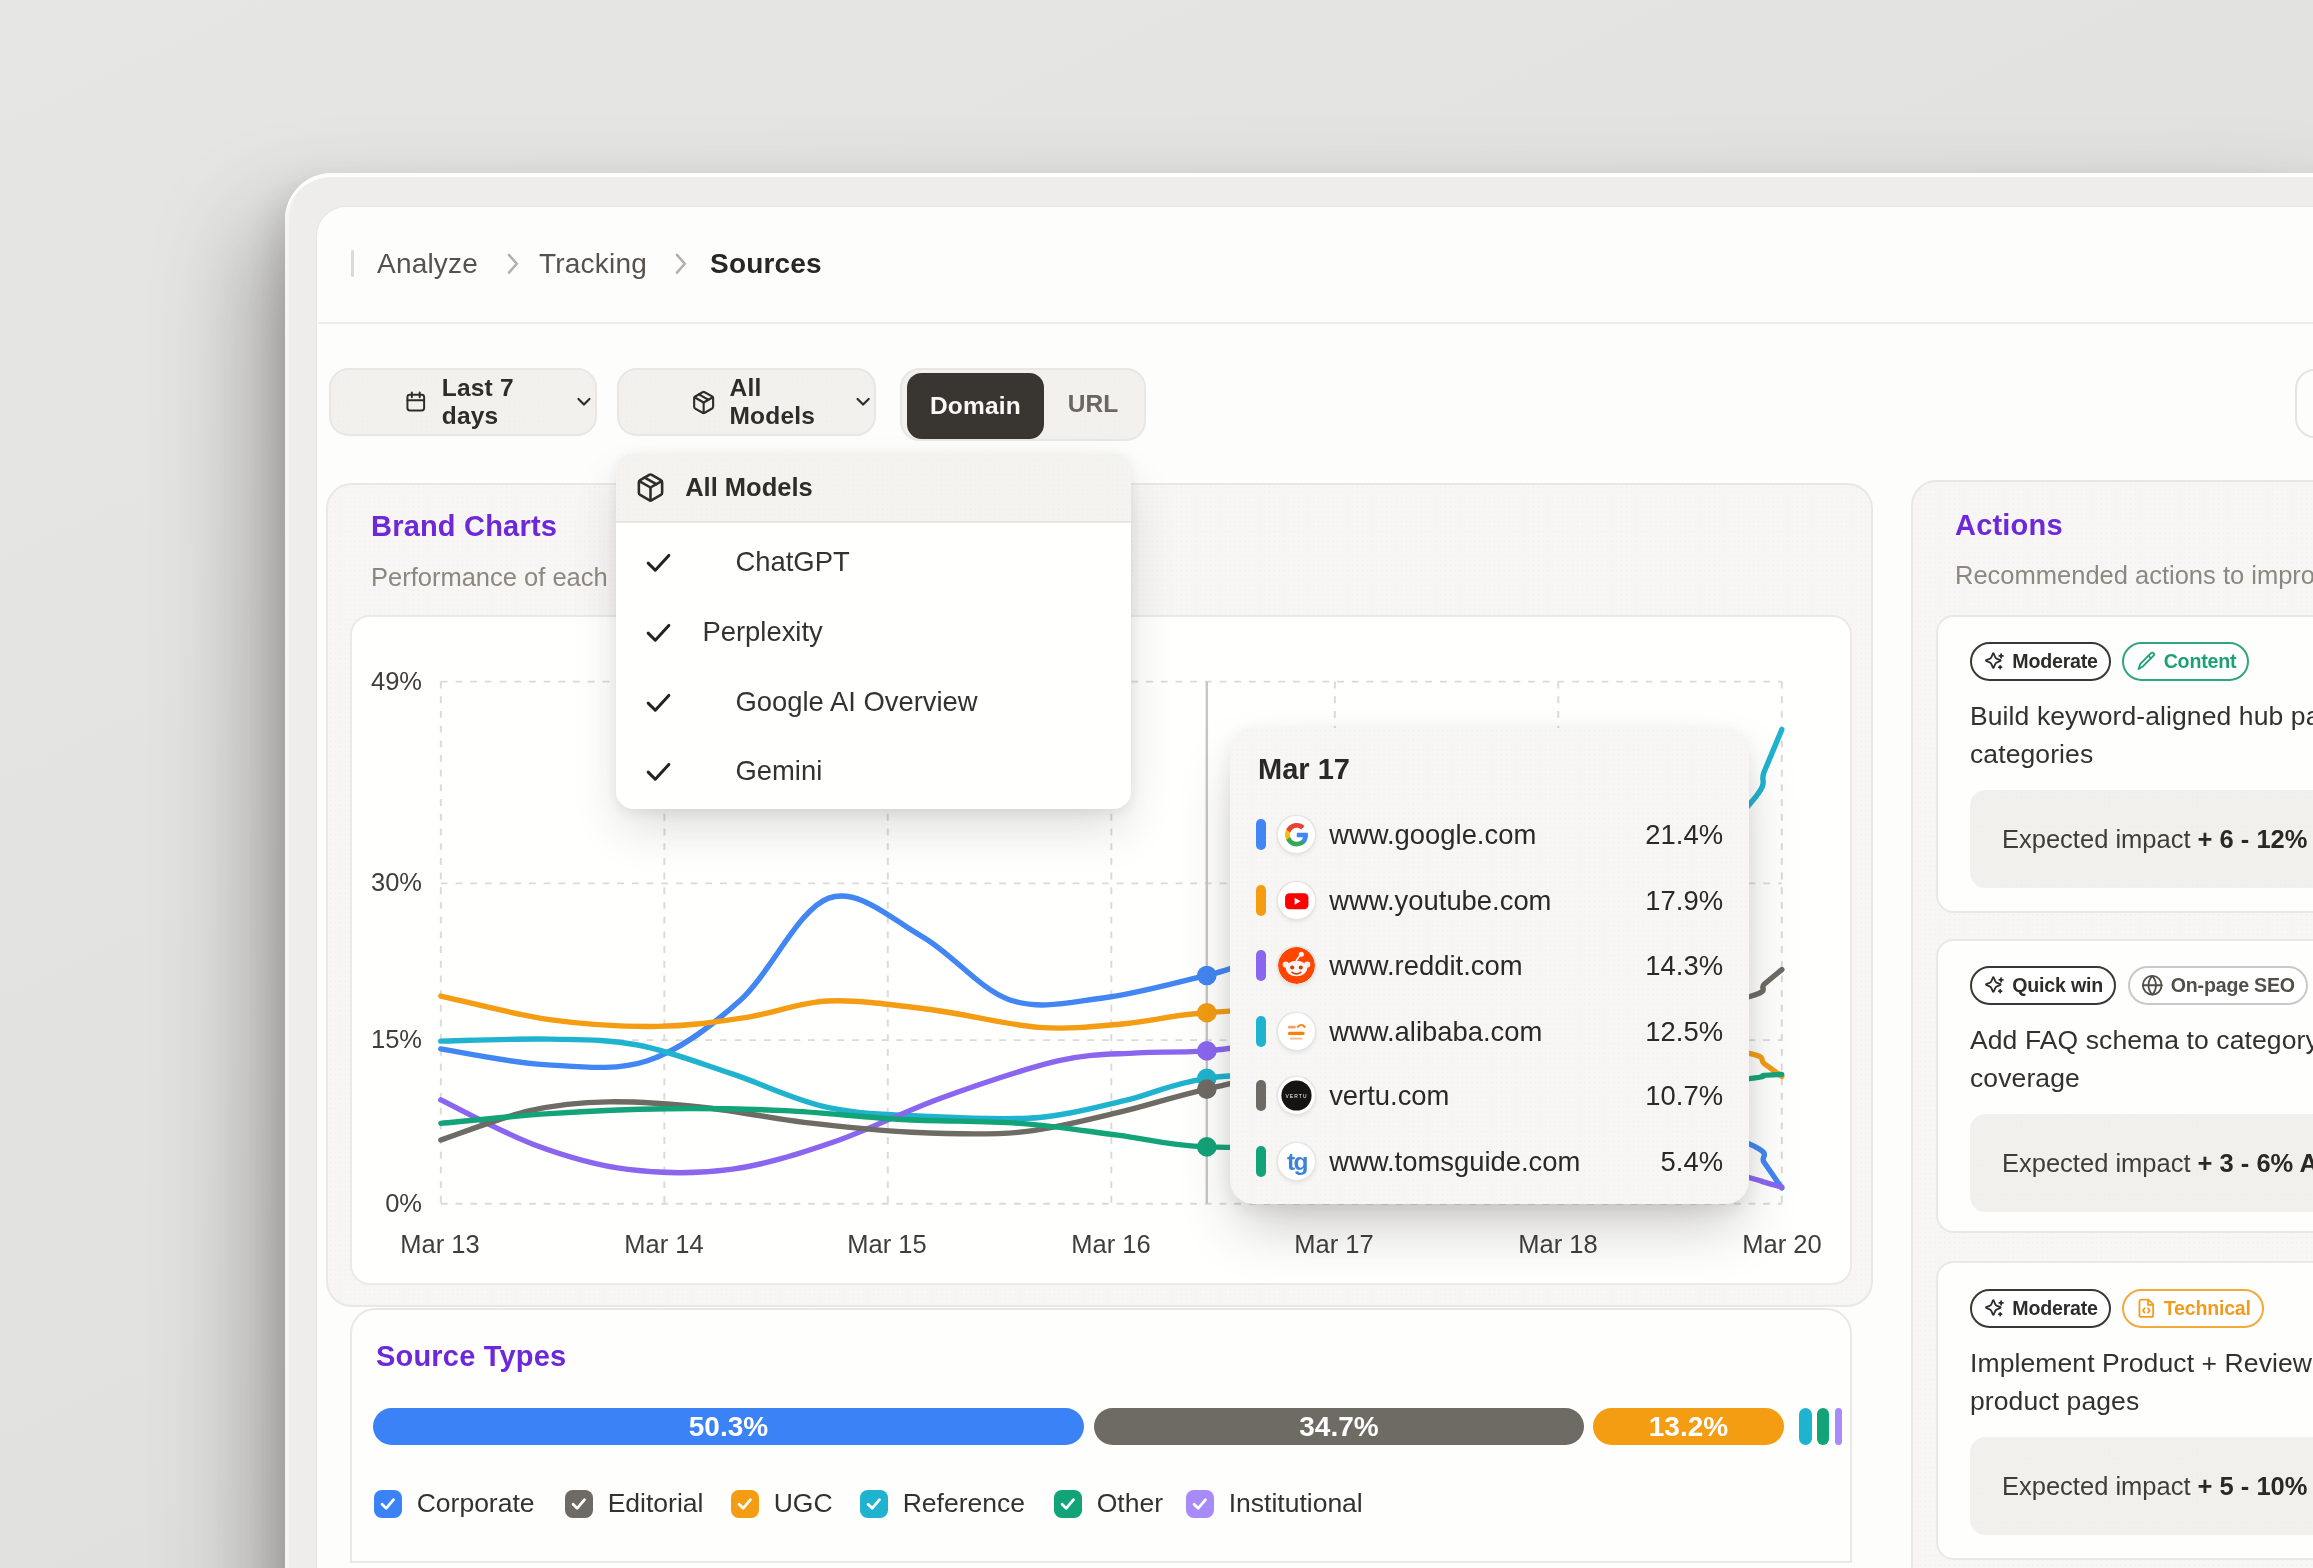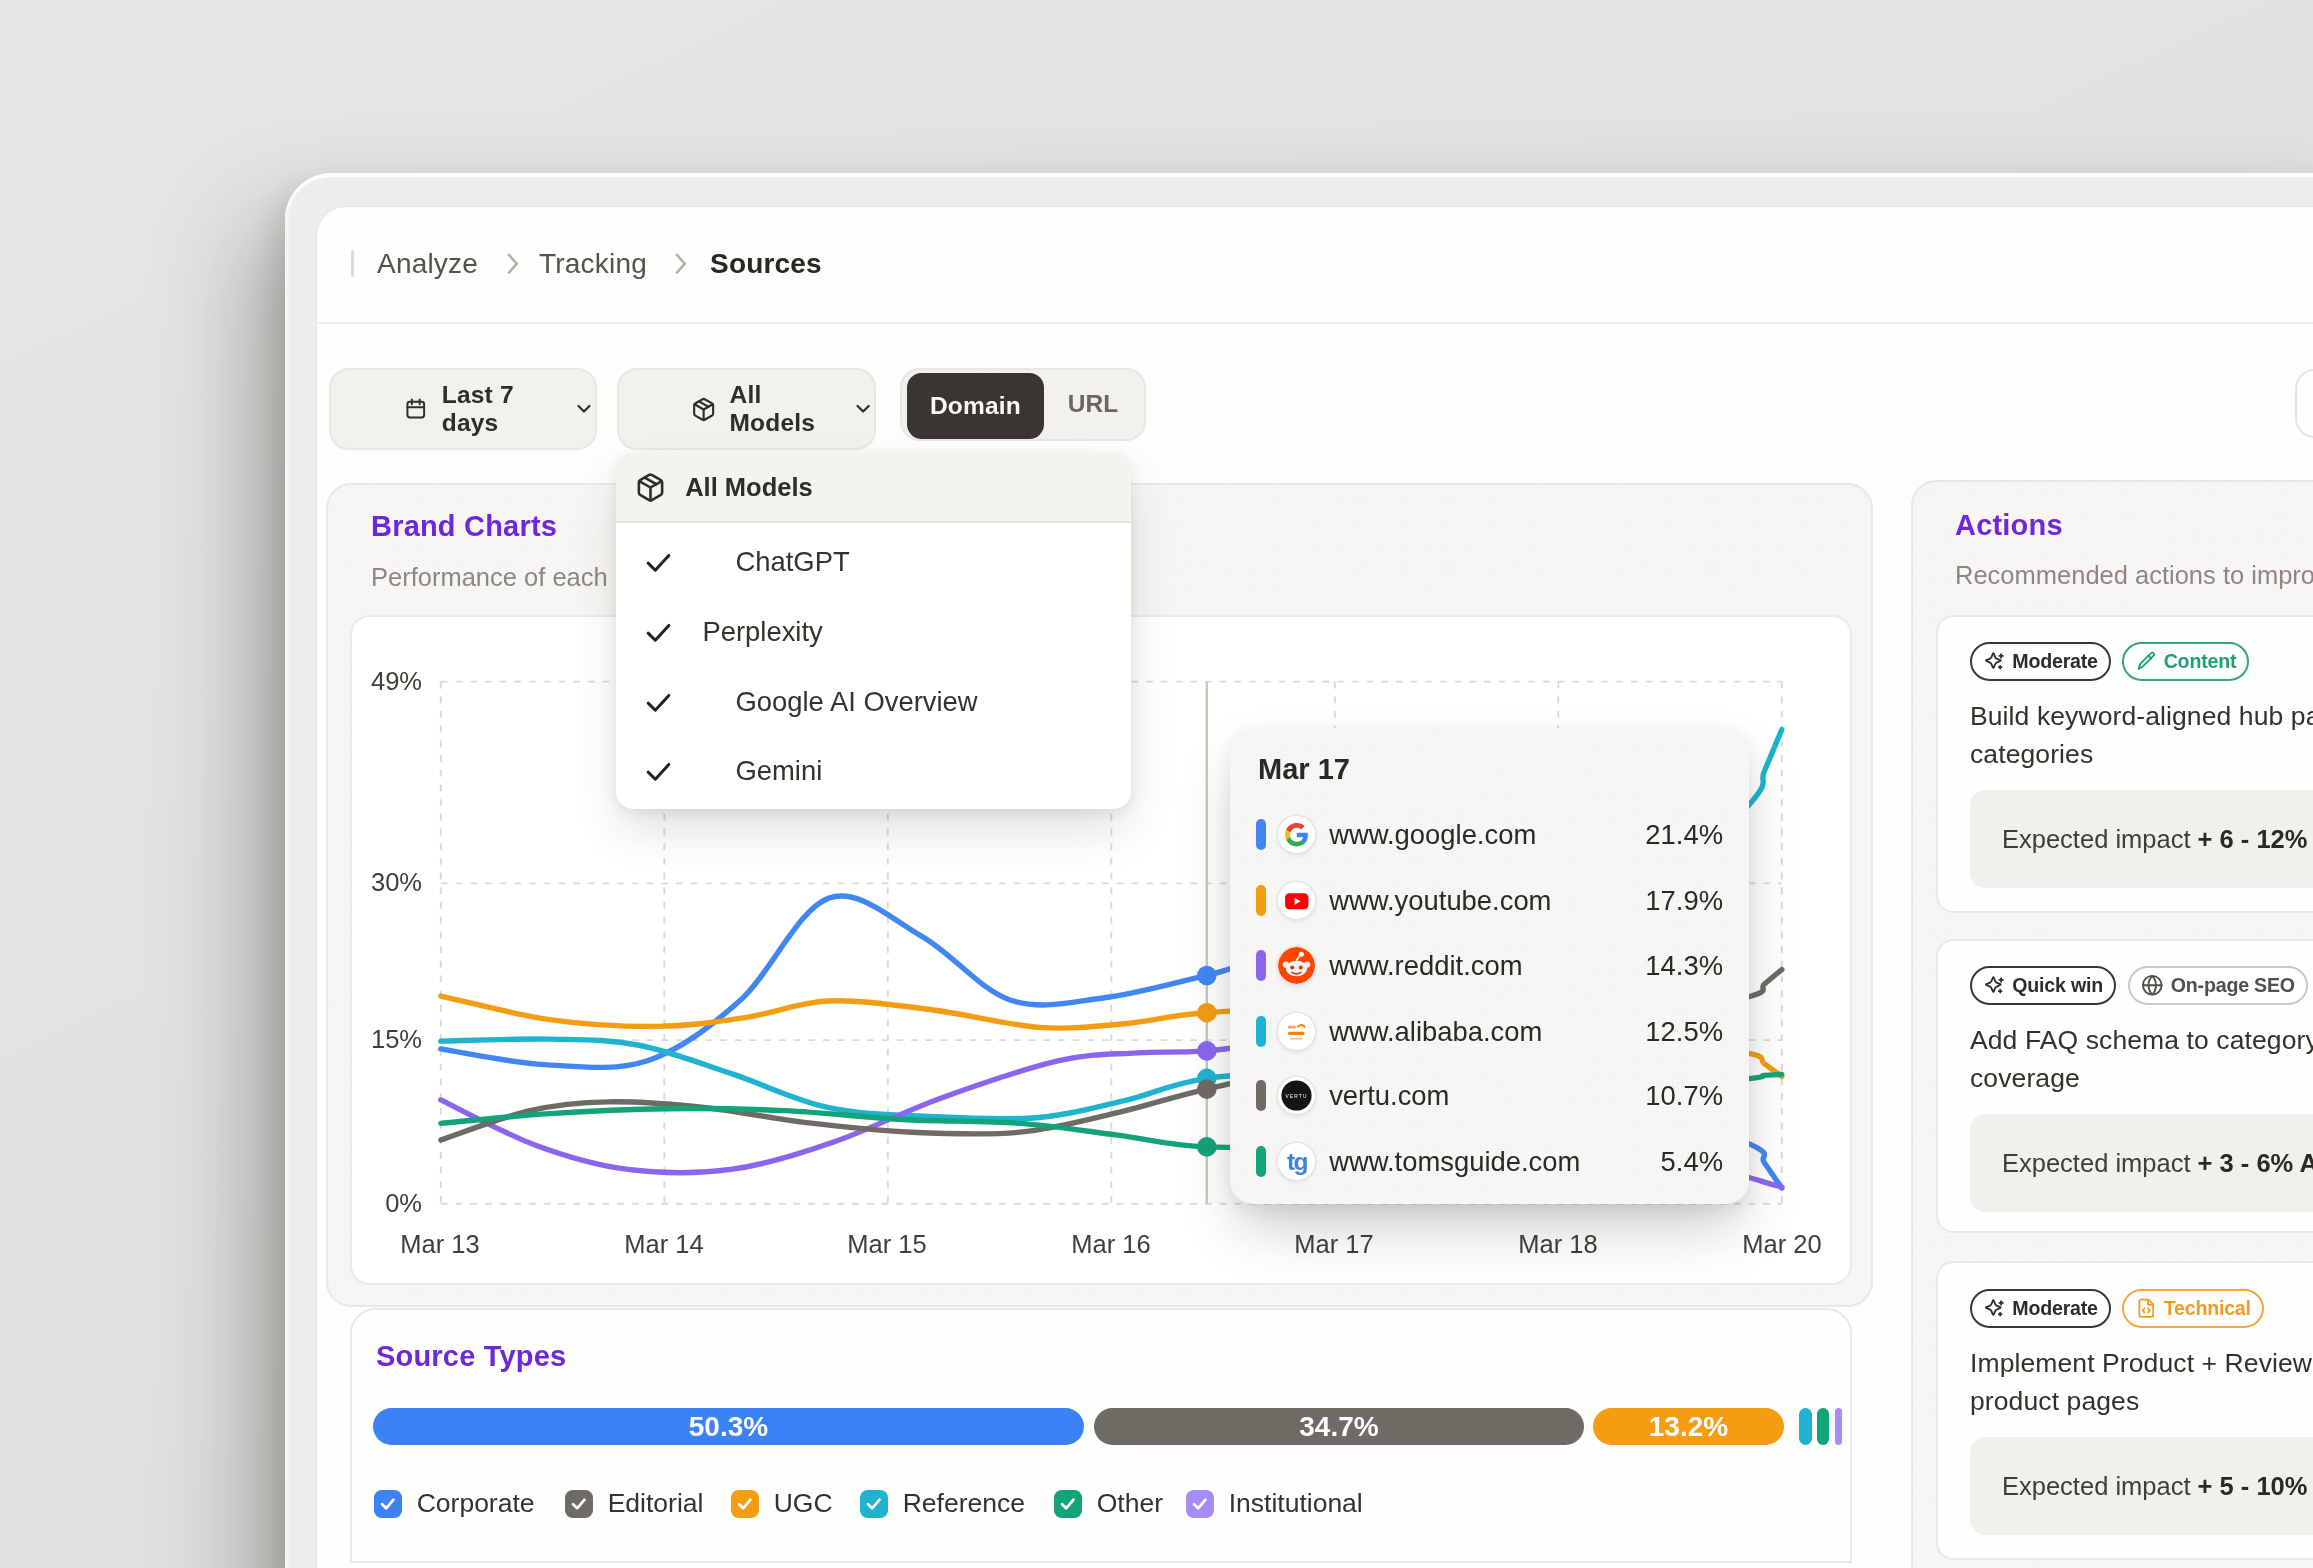--- a/index.html
+++ b/index.html
@@ -11,21 +11,21 @@
 #frame { left:285px; top:173px; width:2078px; height:1451px; background:#eeedec; border-radius:47px 0 0 0;
   box-shadow:inset 0 3.9px 0 #fdfdfc, inset 3.9px 0 0 rgba(253,253,252,.5), -35px 47px 98px -5.9px rgba(64,62,58,.40), -9.8px 13.7px 27.4px rgba(64,62,58,.14); }
 
 #win { left:317px; top:207px; width:1997px; height:1361px; background:#fdfdfc; border-radius:29px 0 0 0; box-shadow:0 0 0 1px rgba(0,0,0,0.03); }
 
 #crumb-bar { left:351px; top:250px; width:2.9px; height:26.5px; background:#dcdad7; border-radius:2px; }
 .crumb { top:248px; font-size:28px; color:#55524d; letter-spacing:0.2px; }
 .crumb-sep { top:252px; }
 #sep-line { left:318px; top:322px; width:1996px; height:2px; background:#eeedeb; }
 
-.pill { top:368px; height:82px; background-color:#f2f1ee; border:2px solid #e9e7e4; border-radius:19.6px; display:flex; align-items:center;padding-left:47px; }
+.pill { top:368px; height:68px; background-color:#f2f1ee; border:2px solid #e9e7e4; border-radius:19.6px; display:flex; align-items:center;padding-left:47px; }
 .pill-txt { font-size:24.5px; font-weight:700; color:#2f2d2a; letter-spacing:0.2px; }
 #seg { left:900px; top:368px; width:246px; height:73px; background-color:#f2f1ee; border:2px solid #e9e7e4; border-radius:19.6px; }
 #seg-dark { left:907px; top:373px; width:137px; height:66px; background:#393531; border-radius:14.7px; color:#fbfaf9; font-size:24.5px; font-weight:700; display:flex; align-items:center; justify-content:center; letter-spacing:0.2px; }
 #seg-url { left:1044px; top:373px; width:98px; height:61px; color:#6a6660; font-size:24.5px; font-weight:700; display:flex; align-items:center; justify-content:center; }
 #rpill { left:2295px; top:369px; width:69px; height:69px; background:#fdfdfc; border:2px solid #e6e4e1; border-radius:19.6px; }
 
 #dd { left:616px; top:453px; width:515px; height:356px; background:#fffffe; border-radius:17.6px; box-shadow:0 23.5px 49px -7.8px rgba(50,48,45,.18), 0 3.9px 11.8px rgba(50,48,45,.08); z-index:40; }
 #dd-head { left:616px; top:453px; width:515px; height:70px; background-color:#f4f3f0; border-radius:17.6px 17.6px 0 0; border-bottom:2px solid #e9e7e4; z-index:41; display:flex; align-items:center; }
 .dd-item { left:616px; width:601px; height:70px; z-index:41; display:flex; align-items:center; font-size:27.4px; font-weight:500; color:#34322e; }
 

